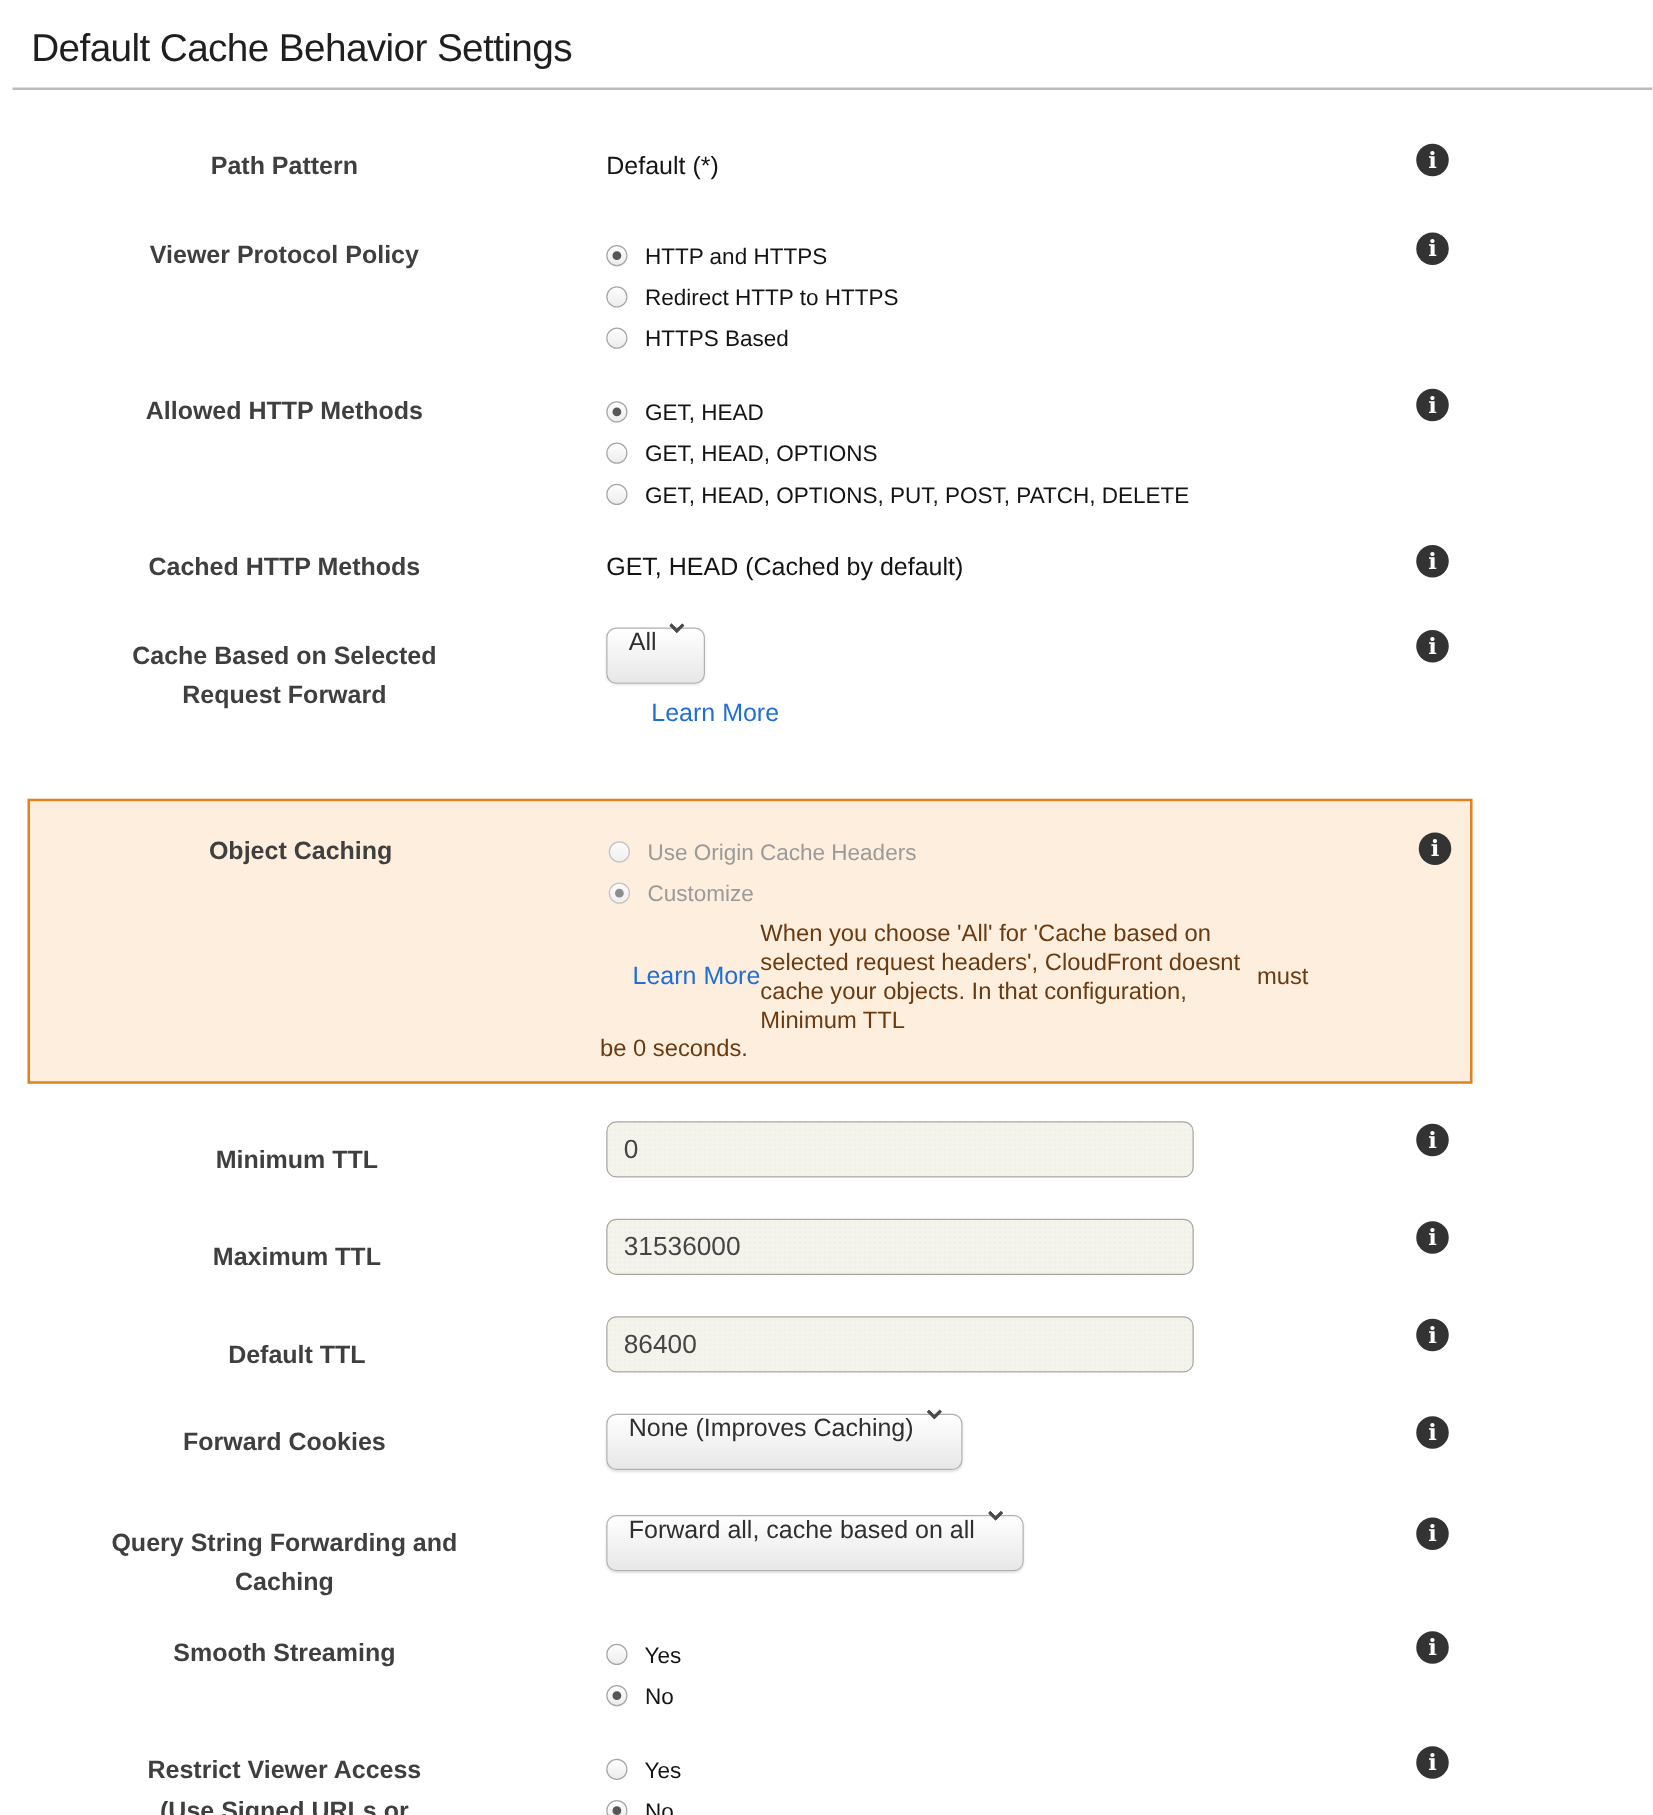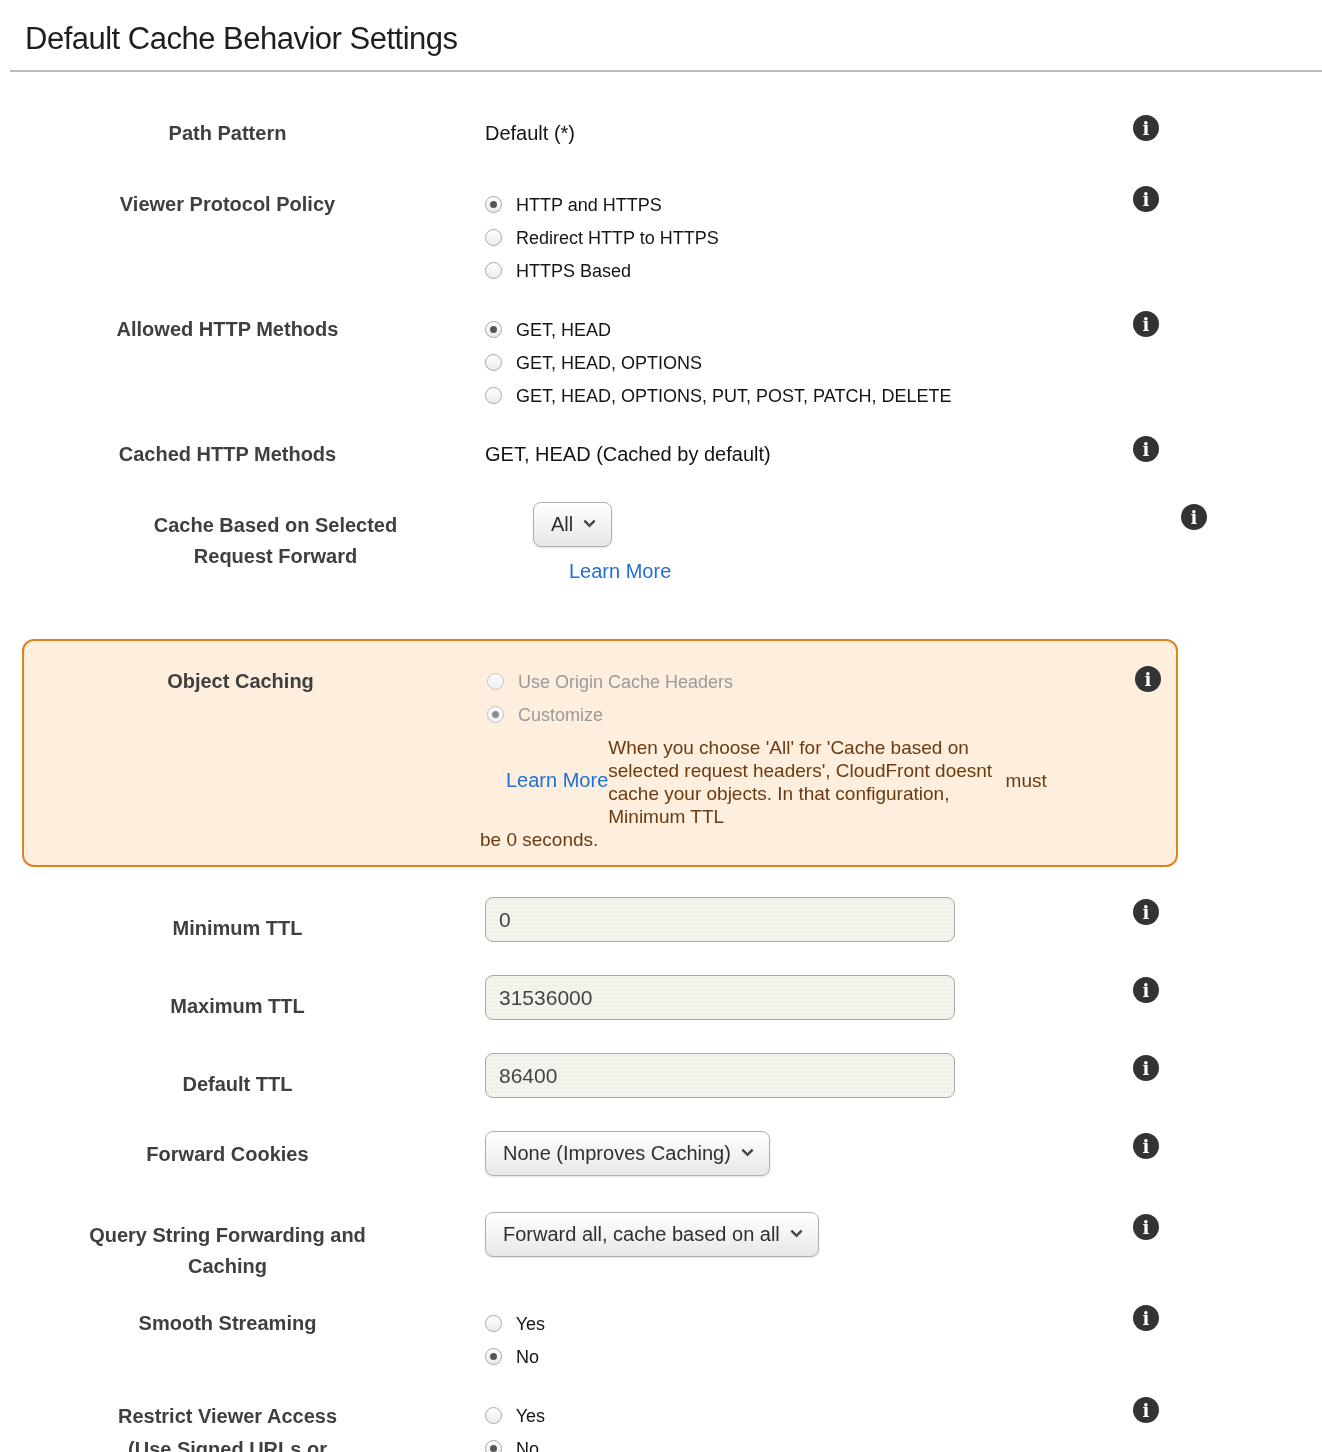--- a/index.html
+++ b/index.html
@@ -52,21 +52,21 @@
   .radio.checked::after {
     content: ""; position: absolute; left: 4px; top: 4px;
     width: 7px; height: 7px; border-radius: 50%; background: #565656;
   }
   .dim .opt { color: #9a9a9a; cursor: default; }
   .dim .radio { border-color: #c2c2c2; background: linear-gradient(180deg,#fbfbfb,#f0f0f0); }
   .dim .radio.checked::after { background: #8d8d8d; }
 
   
   .dropdown {
-    display: inline-flex; align-items: center; gap: 12px;
+    display: inline-flex; gap: 12px;
     height: 45px; padding: 0 17px;
     border: 1px solid #b0b0b0; border-radius: 8px;
     background: linear-gradient(180deg, #ffffff 0%, #e7e7e7 100%);
     box-shadow: 0 1px 2px rgba(0,0,0,0.12);
     font-family: inherit; font-size: 20px; color: #2f2f2f; cursor: pointer;
   }
   .chev {
     width: 9px; height: 9px; margin-top: -7px; border-radius: 1px;
     border-right: 3.5px solid #4a4a4a; border-bottom: 3.5px solid #4a4a4a;
     transform: rotate(45deg);
@@ -82,37 +82,37 @@
     background-color: #f5f4ec;
     background-image: radial-gradient(rgba(0,0,0,0.025) 1px, transparent 1px);
     background-size: 4px 4px;
     color: #454545; font-size: 21px; padding: 0 13px;
     font-family: inherit;
   }
 
   
   .notice {
     position: relative; width: 1156px; margin: 0 0 30px 22px;
-    background: #fdeedd; border: 2px solid #e0821e; border-radius: 12px;
+    background: #fdeedd; border: 2px solid #e0821e; border-radius: 0;
     padding: 25px 0 14px 0;
   }
   .notice .lbl { width: 433px; }
   .notice .ctl { margin-left: 463px; }
   .notice .info-btn { left: 1111px; top: 0; }
   .oc-note { margin: 4px 0 0 456px; width: 568px; font-size: 19px; line-height: 23px; }
   .oc-note .learn-more { margin-left: 26px; }
   .warn-main { display: inline-block; width: 392px; vertical-align: middle; color: #6b3a11; }
   .warn-tail { color: #6b3a11; }
 
   
   .row-path      { margin-bottom: 40px; }
   .row-vpp       { margin-bottom: 26px; }
   .row-methods   { margin-bottom: 26px; }
   .row-cached    { margin-bottom: 32px; }
-  .row-headers   { margin-bottom: 56px; margin-left: 48px; }
+  .row-headers   { margin-bottom: 56px; }
   .row-ttl       { margin-bottom: 33px; }
   .row-ttl .lbl  { top: 16px; padding-left: 20px; }
   .row-ttl .info-btn { top: 2px; }
   .row-select .lbl { top: 8px; }
   .row-select .info-btn { top: 2px; }
   .row-cookies   { margin-bottom: 36px; }
   .row-qs        { margin-bottom: 30px; min-height: 66px; }
   .row-smooth    { margin-bottom: 26px; }
   .two-line-lbl div { display: block; }
 </style>

